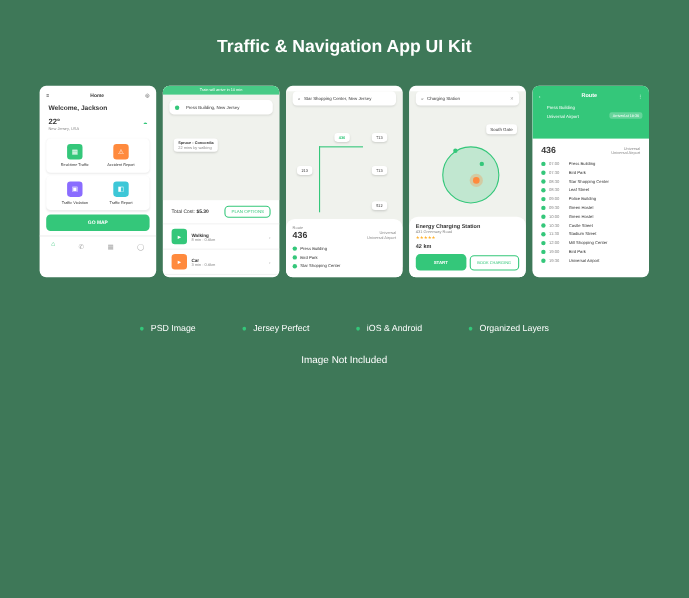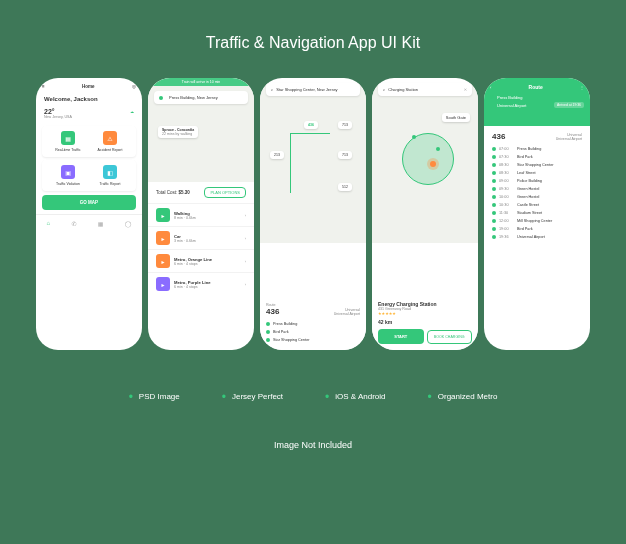--- a/index.html
+++ b/index.html
@@ -1,22 +1,22 @@
 <!DOCTYPE html>
 <html><head>
 <meta charset="utf-8">
 <style>
 *{box-sizing:border-box;margin:0;padding:0;font-family:-apple-system,Helvetica,Arial,sans-serif}
 body{width:626px;height:544px;background:#3e7858;display:flex;flex-direction:column;align-items:center;overflow:hidden}
-.title{color:#fff;font-size:16px;font-weight:400;margin:34px 0 26px}
+.title{color:#fff;font-size:16px;font-weight:700;margin:34px 0 26px}
 .screens{display:flex;gap:6px;justify-content:center}
-.phone{width:106px;height:272px;background:#fff;border-radius:22px;font-size:4px;position:relative;overflow:hidden;color:#333}
+.phone{width:106px;height:174px;background:#fff;border-radius:6px;font-size:4px;position:relative;overflow:hidden;color:#333}
 .features{display:flex;gap:42px;color:#fff;font-size:8px;margin-top:40px}
 .feat::before{content:"•";color:#34c77a;margin-right:6px;font-size:12px;vertical-align:middle}
-.footer{color:#fff;font-size:9px;margin-top:36px}
+.footer{color:#fff;font-size:9px;margin-top:16px}
 .hdr{display:flex;justify-content:space-between;padding:6px 6px 3px;font-size:4.5px;align-items:center}
 .hdr .c{font-weight:600}
 .sec{font-size:3.6px;color:#888}
 .card{background:#fff;border-radius:4px;padding:5px;margin:3px 6px;box-shadow:0 1px 2px rgba(0,0,0,.08)}
 .row{display:flex;justify-content:space-between;align-items:center}
 .icon{width:14px;height:14px;border-radius:3px;display:flex;align-items:center;justify-content:center;color:#fff;font-size:6px}
 .green{background:#34c77a}
 .orange{background:#ff8a3d}
 .purple{background:#8a6cff}
 .teal{background:#3dc7d7}
@@ -286,16 +286,16 @@
         </ul>
   </div>
 </div>
 
 </div>
 
 <div class="features">
   <span class="feat">PSD Image</span>
   <span class="feat">Jersey Perfect</span>
   <span class="feat">iOS &amp; Android</span>
-  <span class="feat">Organized Metro</span>
+  <span class="feat">Organized Layers</span>
 </div>
 
 <div class="footer">Image Not Included</div>
 
 </body></html>

